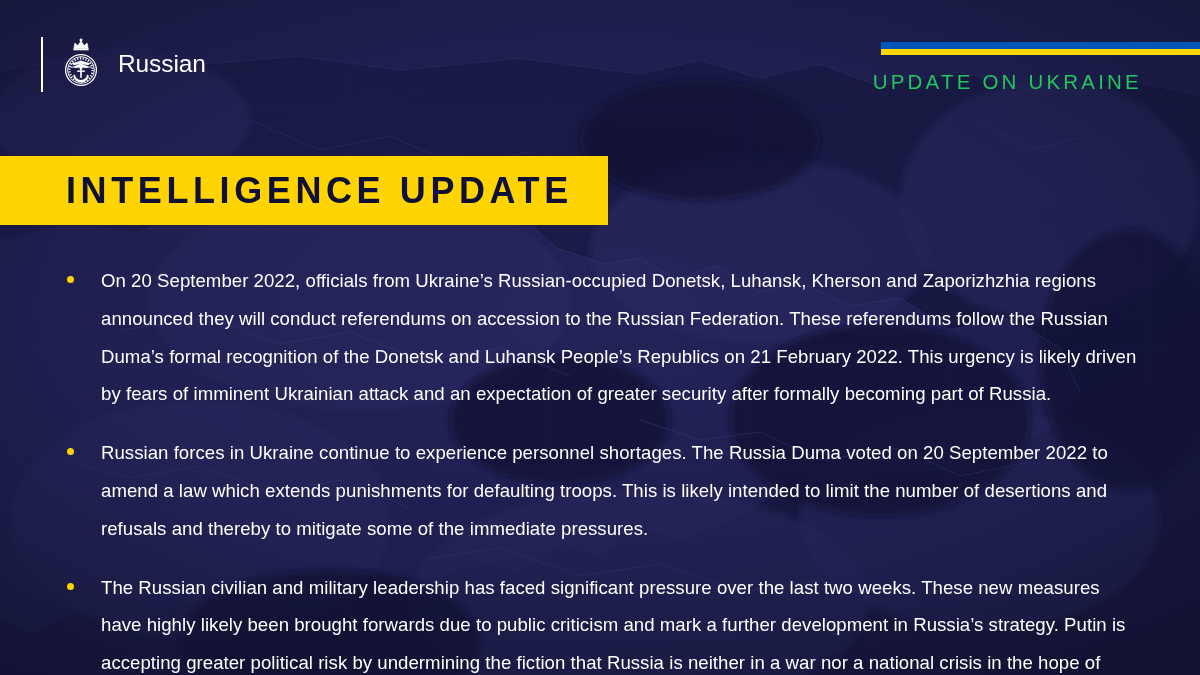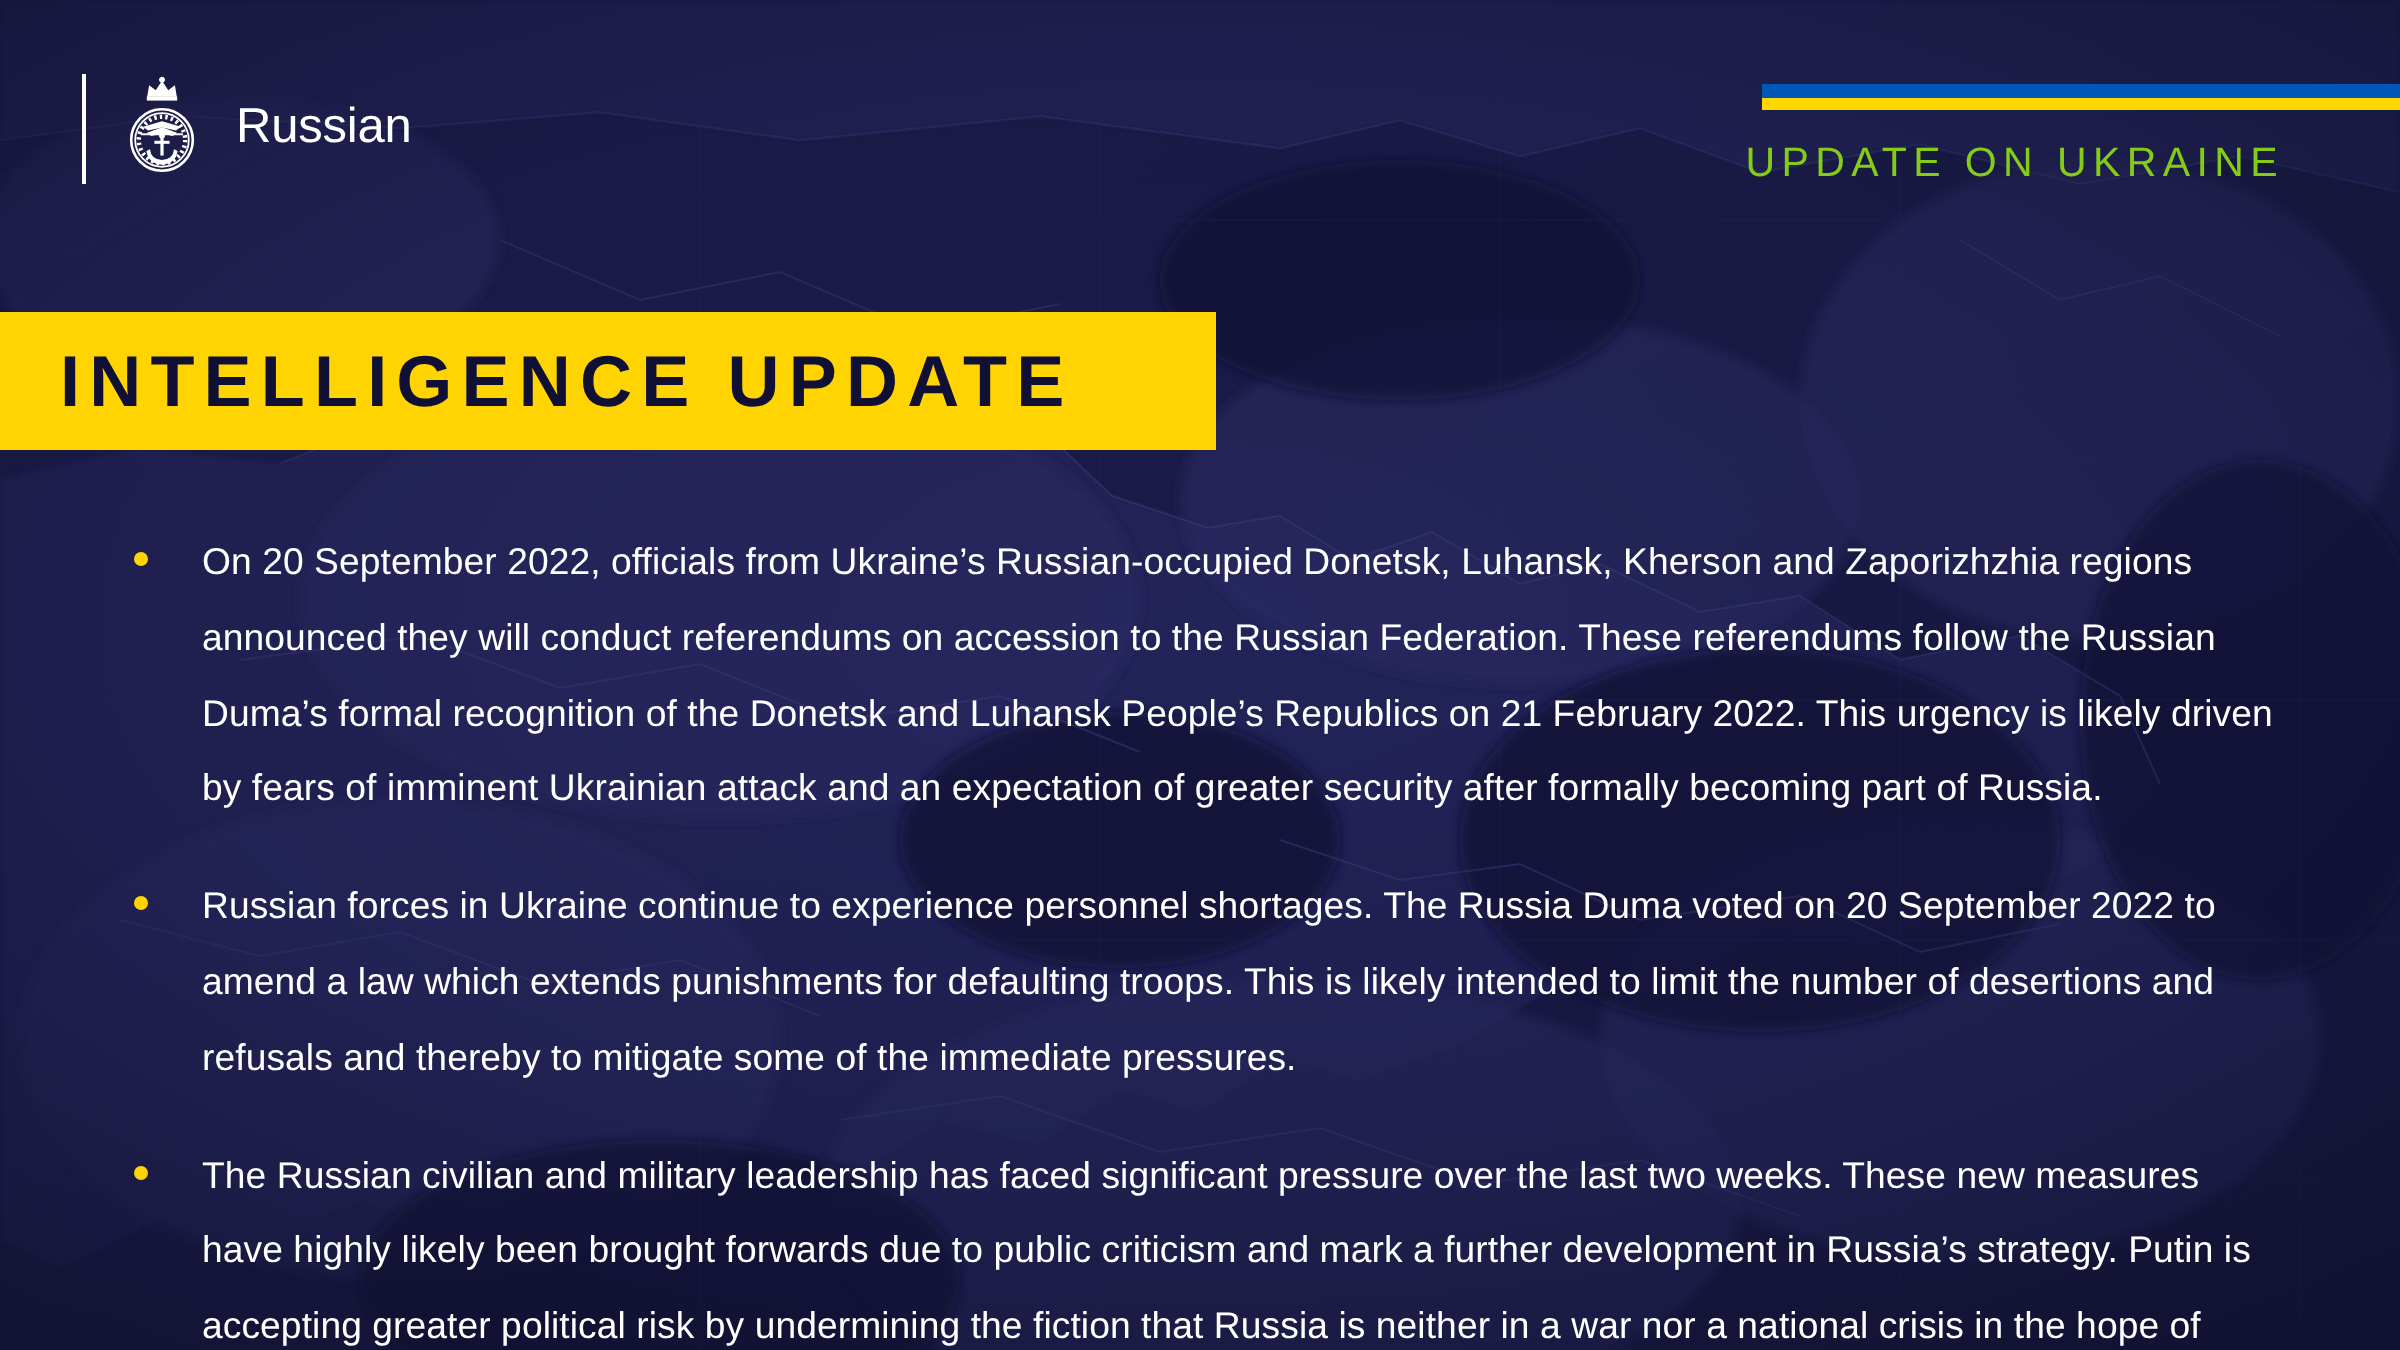--- a/index.html
+++ b/index.html
@@ -91,21 +91,21 @@
   }
   .flag-blue  { height: 50%; background: #0057b7; }
   .flag-yellow{ height: 50%; background: #ffd700; }
 
   
   .header-titles {
     position: absolute;
     right: 58px;
     top: 69px;
     text-align: right;
-    color: #84cc16;
+    color: #22c55e;
   }
   .update-on {
     font-size: 20.5px;
     letter-spacing: 3.2px;
     font-weight: 400;
     line-height: 26px;
     white-space: nowrap;
   }
   .update-date {
     font-size: 20px;
@@ -123,21 +123,21 @@
     left: 0;
     top: 156px;
     width: 608px;
     height: 69px;
     background: #ffd400;
     z-index: 3;
     display: flex;
     align-items: center;
   }
   .banner-title {
-    margin-left: 30px;
+    margin-left: 66px;
     color: #101035;
     font-size: 36px;
     font-weight: 700;
     letter-spacing: 4.6px;
     line-height: 40px;
     white-space: nowrap;
   }
 
   
   .body {

